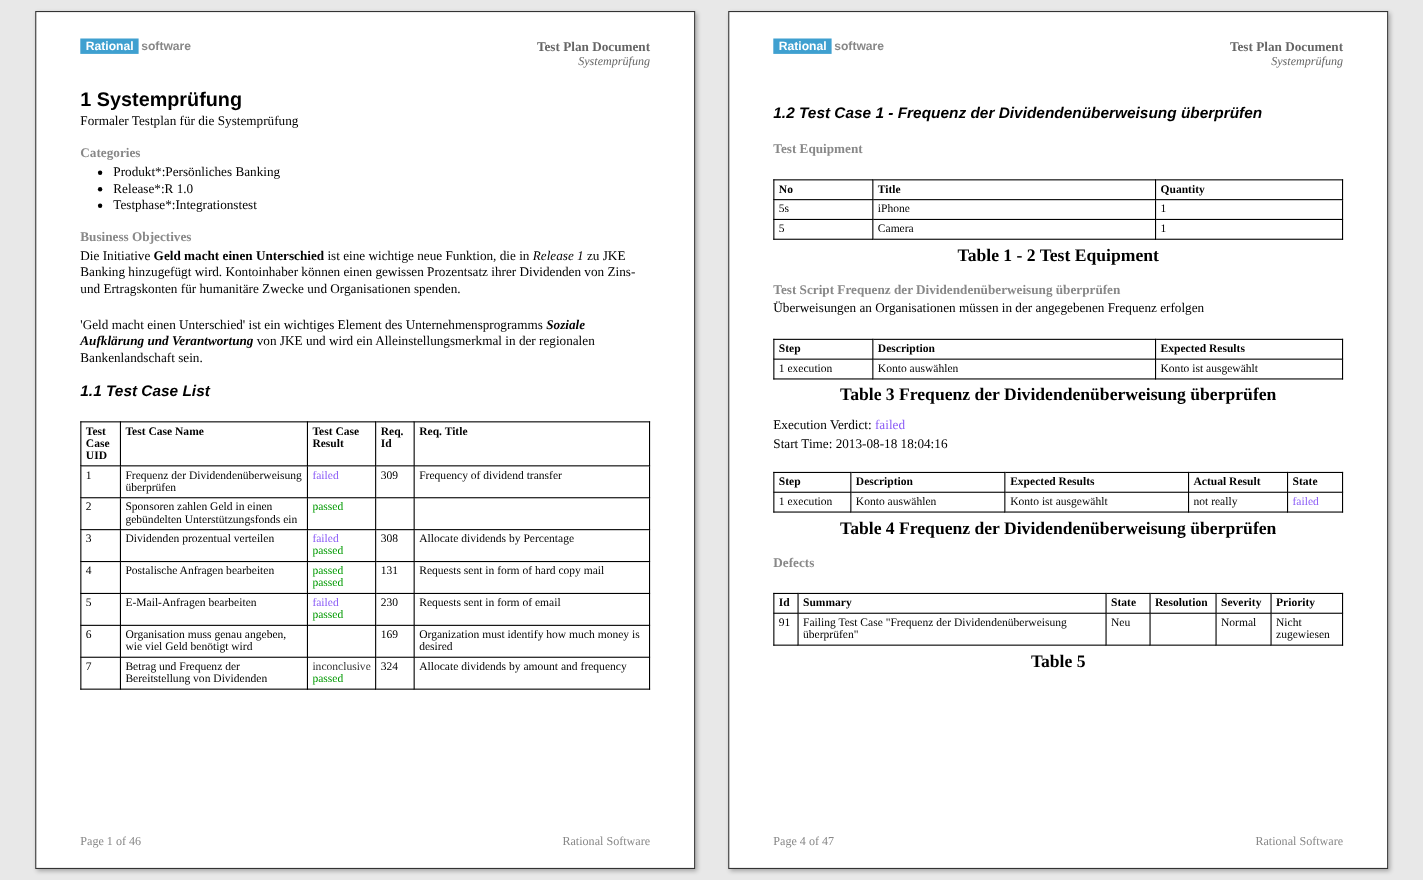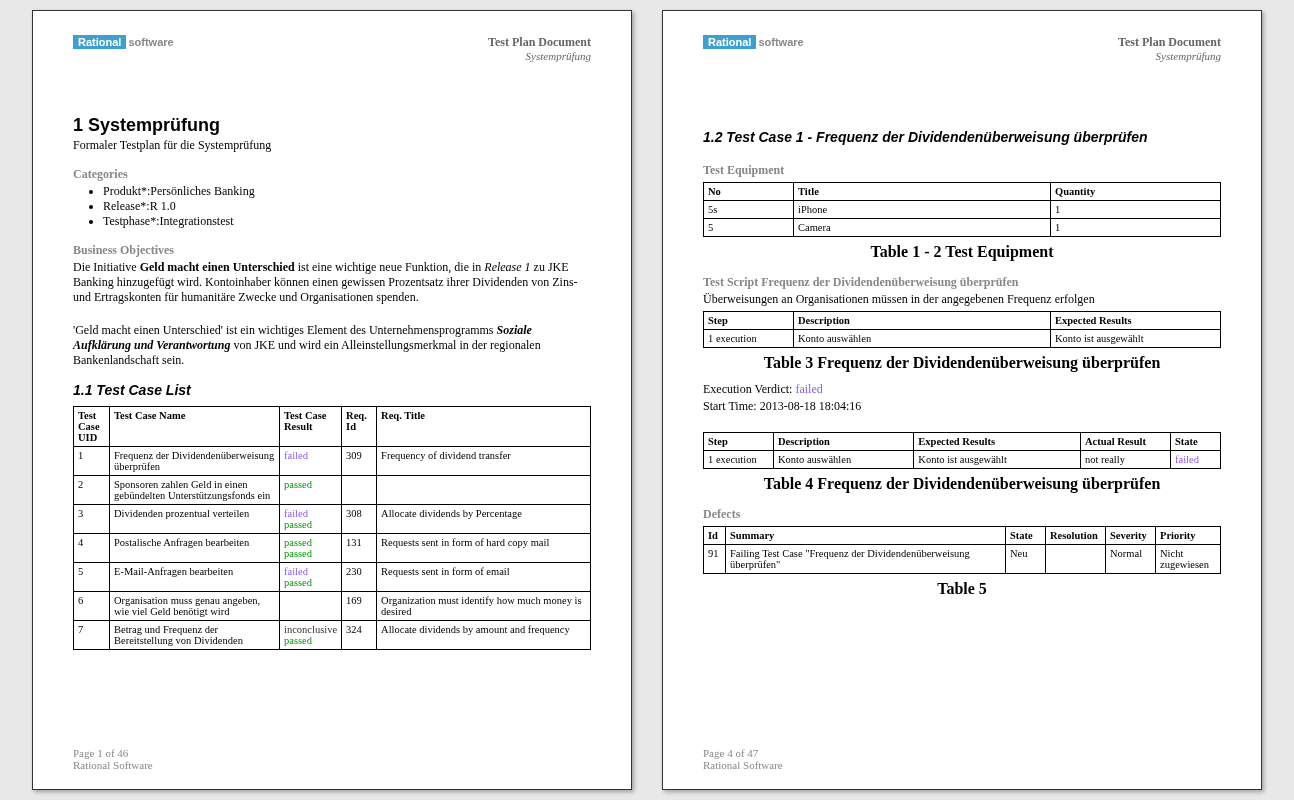--- a/index.html
+++ b/index.html
@@ -16,21 +16,20 @@
   .page {
     background: #fff;
     width: 600px;
     height: 780px;
     border: 1px solid #333;
     box-shadow: 2px 2px 4px rgba(0,0,0,0.3);
     padding: 24px 40px 18px 40px;
     position: relative;
     display: flex;
     flex-direction: column;
-    gap: 35px;
   }
   .hdr {
     display: flex;
     justify-content: space-between;
     align-items: flex-start;
     margin-bottom: 18px;
   }
   .logo { display: flex; align-items: center; gap: 2px; font-family: Arial, sans-serif; font-size: 11px; }
   .logo .rational { background: #3fa0d0; color: #fff; padding: 1px 5px; font-weight: bold; }
   .logo .software { color: #888; font-weight: bold; }
@@ -40,35 +39,34 @@
   .content { flex: 1; }
   h1 { font-family: Arial, sans-serif; font-size: 18px; font-weight: bold; margin-bottom: 2px; }
   h2 { font-family: Arial, sans-serif; font-size: 14px; font-weight: bold; font-style: italic; margin: 14px 0 8px; }
   .subtitle { font-size: 12px; margin-bottom: 14px; }
   .sec-title { font-weight: bold; color: #888; font-size: 12px; margin-top: 14px; }
   ul { margin: 2px 0 8px 30px; }
   li { font-size: 12px; }
   p { font-size: 12px; margin: 2px 0; }
   .bold { font-weight: bold; }
   .ital { font-style: italic; }
-  table { border-collapse: collapse; width: 100%; margin-top: 4px; font-size: 10.5px; }
+  table { border-collapse: collapse; width: 100%; margin-top: 20px; font-size: 10.5px; }
   th, td { border: 1px solid #000; padding: 3px 4px; text-align: left; vertical-align: top; }
   th { font-weight: bold; }
   .caption { text-align: center; font-weight: bold; font-size: 16px; margin: 6px 0 10px; }
   .failed { color: #8b5cf6; }
   .passed { color: #090; }
   .inconclusive { color: #333; }
   .footer {
     display: flex;
     justify-content: space-between;
     color: #888;
     font-size: 11px;
     border-top: 0;
     padding-top: 8px;
-    flex-direction: column;
   }
   .small-gap { margin-top: 18px; }
 </style>
 </head>
 <body>
 
 <div class="page">
   <div class="hdr">
     <div class="logo">
       <span class="rational">Rational</span>

